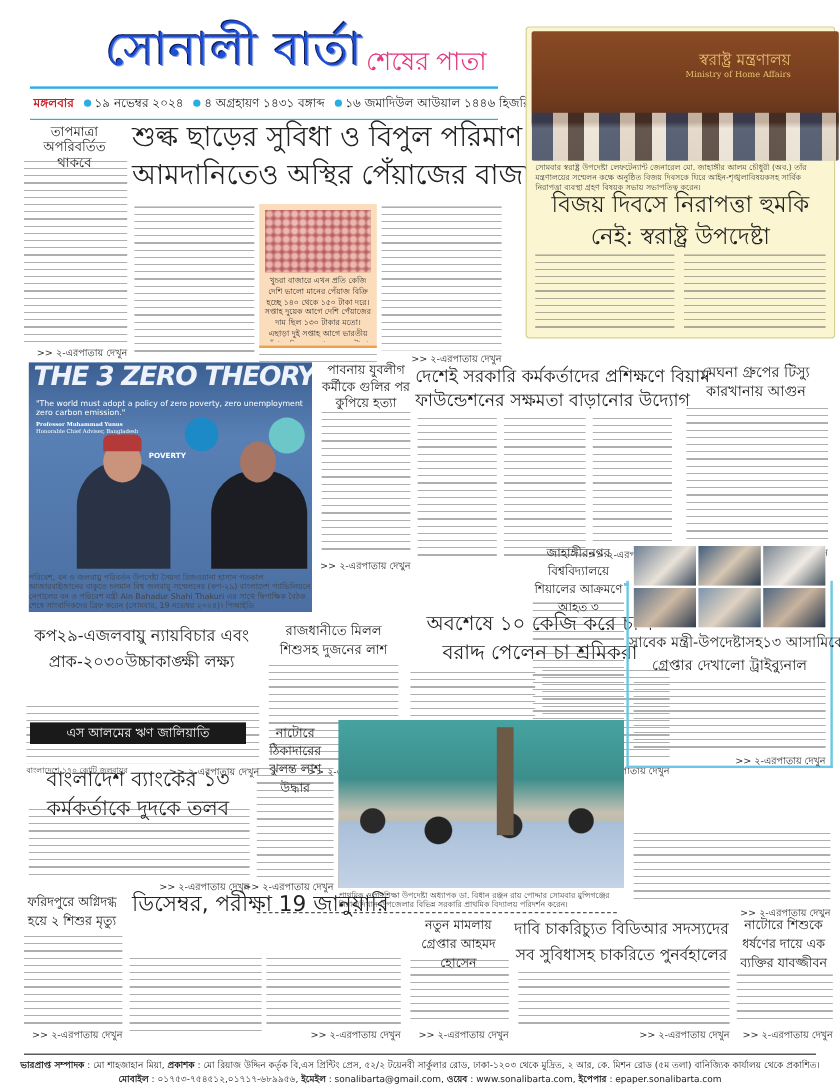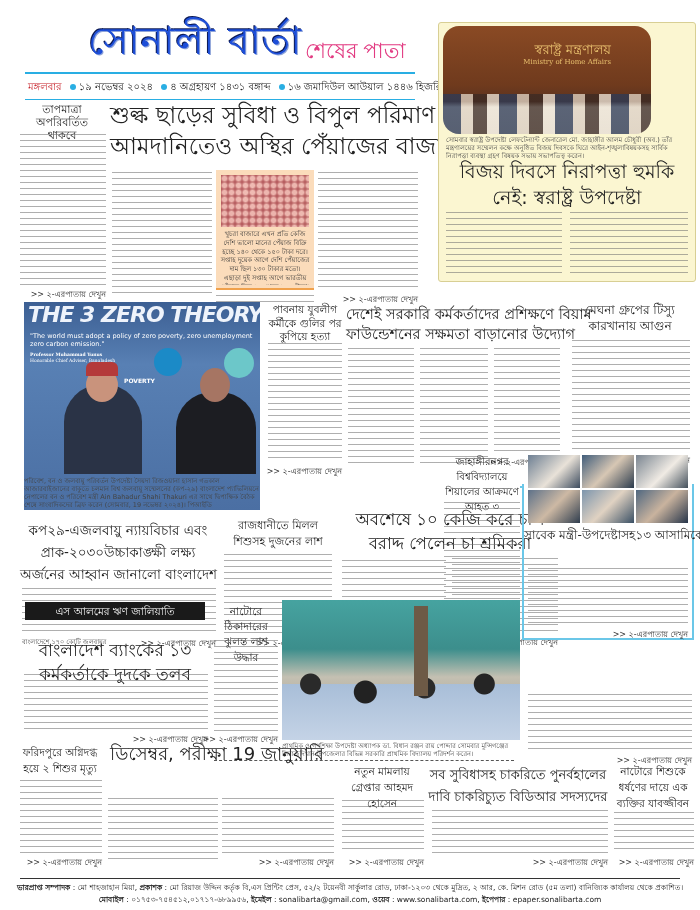--- a/index.html
+++ b/index.html
@@ -4,21 +4,21 @@
 <style>
 *{box-sizing:border-box;margin:0;padding:0}
 html,body{width:700px;height:910px;background:#fff;overflow:hidden}
 body{position:relative;font-family:"DejaVu Serif",serif;color:#222}
 .abs{position:absolute}
 .masthead-logo{left:88px;top:18px;width:200px;height:46px;font-family:"DejaVu Sans",sans-serif;font-weight:normal;font-size:38px;color:#1d4ed8;letter-spacing:1px;line-height:46px;text-shadow:1px 1px 0 #8fa4d9,-1px -1px 0 #0c1a55;white-space:nowrap}
 .page-label{left:305px;top:35px;font-family:Liberation Sans, sans-serif;font-size:21px;color:#e23b82;white-space:nowrap}
 .date-rule{left:25px;top:72px;width:390px;height:2px;background:#29aee3}
 .date-rule2{left:25px;top:99px;width:390px;height:1px;background:#29aee3}
 .date-bar{left:28px;top:77px;width:390px;height:20px;font-size:10px;line-height:20px;white-space:nowrap;font-family:"DejaVu Sans",sans-serif;color:#222}
-.date-bar .day{color:#c6222a;font-weight:normal}
+.date-bar .day{color:#c6222a;font-weight:bold}
 .dot{display:inline-block;width:6px;height:6px;border-radius:50%;background:#29aee3;margin:0 3px 1px 5px;vertical-align:middle}
 .text-block{background:repeating-linear-gradient(180deg,#6d6d6d 0,#6d6d6d 1px,transparent 1px,transparent 6px);opacity:.55}
 .more{font-size:8px;color:#333;text-align:right;white-space:nowrap;font-family:"DejaVu Sans",sans-serif}
 .hl{color:#222;font-family:"DejaVu Sans",sans-serif;text-align:center;line-height:1.18}
 .photo{overflow:hidden}
 .cap{font-size:7px;color:#444;line-height:1.25;font-family:"DejaVu Sans",sans-serif}
 .box-yellow{background:#fbf6d1;border:1px solid #d8cf94;border-radius:3px}
 .box-orange{background:#fbdcbb;border-bottom:2px solid #f0a14c}
 .box-blue{border:2px solid #6bc7e8;border-top:none}
 .black-bar{background:#1a1a1a;color:#fff;font-family:"DejaVu Sans",sans-serif;text-align:center}
@@ -54,21 +54,21 @@
   <div class="photo" style="margin:5px 5px 0;height:52px;background:radial-gradient(circle at 30% 30%,#e9a7a0 0,#c46a6a 40%,#d9a18a 100%)">
     <div style="width:100%;height:100%;background:radial-gradient(circle,#f2c0b8 2px,#b45b5e 4px) 0 0/7px 7px;opacity:.85"></div>
   </div>
   <div style="font-size:6.5px;line-height:1.35;text-align:center;padding:3px 4px;color:#333;height:58px;overflow:hidden">খুচরা বাজারে এখন প্রতি কেজি দেশি ভালো মানের পেঁয়াজ বিক্রি হচ্ছে ১৪০ থেকে ১৫০ টাকা দরে। সপ্তাহ দুয়েক আগে দেশি পেঁয়াজের দাম ছিল ১৩০ টাকার মতো। এছাড়া দুই সপ্তাহ আগে ভারতীয় পেঁয়াজ ছিল ৯৫ থেকে ১০০ টাকা। এখন বিক্রি হচ্ছে ১১৫ থেকে ১২০ টাকায়।</div>
 </div>
 <div class="abs text-block" style="left:318px;top:172px;width:100px;height:120px"></div>
 <div class="abs text-block" style="left:216px;top:295px;width:98px;height:10px"></div>
 <div class="abs more" style="left:318px;top:293px;width:100px">&gt;&gt; ২-এরপাতায় দেখুন</div>
 
 <div class="abs box-yellow" style="left:438px;top:22px;width:258px;height:260px"></div>
-<div class="abs photo" style="left:443px;top:26px;width:208px;height:108px;border-radius:16px;background:linear-gradient(180deg,#8a4a24 0,#6f3a1d 55%,#5b3320 70%,#e6dfd2 75%,#d6cec0 100%)">
+<div class="abs photo" style="left:443px;top:26px;width:256px;height:108px;border-radius:2px;background:linear-gradient(180deg,#8a4a24 0,#6f3a1d 55%,#5b3320 70%,#e6dfd2 75%,#d6cec0 100%)">
   <div style="position:absolute;right:40px;top:14px;font-size:13px;color:#e9c16f;font-family:'DejaVu Sans',sans-serif">স্বরাষ্ট্র মন্ত্রণালয়</div>
   <div style="position:absolute;right:40px;top:32px;font-size:7px;color:#e9c16f">Ministry of Home Affairs</div>
   <div style="position:absolute;left:0;bottom:0;width:100%;height:40px;background:repeating-linear-gradient(90deg,#2d3b58 0 18px,#e4d8c8 18px 30px,#3b2a24 30px 44px,#f1e9dc 44px 56px);opacity:.75"></div>
 </div>
 <div class="abs cap" style="left:446px;top:136px;width:242px;height:26px;overflow:hidden;font-size:6.5px">সোমবার স্বরাষ্ট্র উপদেষ্টা লেফটেন্যান্ট জেনারেল মো. জাহাঙ্গীর আলম চৌধুরী (অব.) তাঁর মন্ত্রণালয়ের সম্মেলন কক্ষে অনুষ্ঠিত বিজয় দিবসকে ঘিরে আইন-শৃঙ্খলাবিষয়কসহ সার্বিক নিরাপত্তা ব্যবস্থা গ্রহণ বিষয়ক সভায় সভাপতিত্ব করেন।</div>
 <div class="abs hl" style="left:440px;top:158px;width:254px;font-size:19px;line-height:26px">
   <div>বিজয় দিবসে নিরাপত্তা হুমকি</div>
   <div>নেই: স্বরাষ্ট্র উপদেষ্টা</div>
 </div>
 <div class="abs text-block" style="left:446px;top:212px;width:116px;height:64px" title="স্টাফ রিপোর্টার : স্বরাষ্ট্র উপদেষ্টা লেফটেন্যান্ট জেনারেল (অব.) মো. জাহাঙ্গীর আলম চৌধুরী বলেছেন, বিজয় দিবসকে সামনে রেখে কোনো ধরনের নিরাপত্তা হুমকি নেই।"></div>
@@ -103,21 +103,20 @@
 <div class="abs text-block" style="left:494px;top:348px;width:66px;height:106px"></div>
 <div class="abs more" style="left:490px;top:456px;width:72px">&gt;&gt; ২-এরপাতায় দেখুন</div>
 
 <div class="abs hl" style="left:570px;top:303px;width:120px;font-size:12px;line-height:1.3">মেঘনা গ্রুপের টিস্যু কারখানায় আগুন</div>
 <div class="abs text-block" style="left:572px;top:340px;width:118px;height:112px" title="স্টাফ রিপোর্টার : নারায়ণগঞ্জের সোনারগাঁয়ে মেঘনা গ্রুপের টিস্যু কারখানায় লাগা অগ্নিকাণ্ড নিয়ন্ত্রণে এসেছে।"></div>
 <div class="abs more" style="left:570px;top:454px;width:120px">&gt;&gt; ২-এরপাতায় দেখুন</div>
 
 <div class="abs hl" style="left:20px;top:519px;width:196px;font-size:13.5px;line-height:22px;white-space:nowrap">
   <div>কপ২৯-এজলবায়ু ন্যায়বিচার এবং</div>
   <div>প্রাক-২০৩০উচ্চাকাঙ্ক্ষী লক্ষ্য</div>
-  <div>অর্জনের আহ্বান জানালো বাংলাদেশ</div>
 </div>
 <div class="abs text-block" style="left:22px;top:588px;width:194px;height:48px" title="স্টাফ রিপোর্টার : পরিবেশ, বন ও জলবায়ু পরিবর্তন এবং পানি সম্পদ উপদেষ্টা সৈয়দা রিজওয়ানা হাসান বলেছেন..."></div>
 <div class="abs cap" style="left:22px;top:638px;width:120px;font-size:6.5px;white-space:nowrap">বাংলাদেশে ১৭০ কোটি জলবায়ুর</div>
 <div class="abs more" style="left:130px;top:637px;width:86px">&gt;&gt; ২-এরপাতায় দেখুন</div>
 
 <div class="abs hl" style="left:222px;top:518px;width:112px;font-size:11px;line-height:1.45">রাজধানীতে মিলল শিশুসহ দুজনের লাশ</div>
 <div class="abs text-block" style="left:224px;top:554px;width:108px;height:80px" title="স্টাফ রিপোর্টার : রাজধানীতে পৃথক ঘটনায় কামরাঙ্গীরচর ও সবুজবাগ থেকে শিশুসহ দুজনের লাশ উদ্ধার করেছে পুলিশ।"></div>
 <div class="abs more" style="left:222px;top:637px;width:110px">&gt;&gt; ২-এরপাতায় দেখুন</div>
 
 <div class="abs hl" style="left:340px;top:508px;width:220px;font-size:16.5px;line-height:24px;white-space:nowrap">
@@ -180,20 +179,21 @@
 <div class="abs photo" style="left:528px;top:455px;width:160px;height:68px;display:grid;grid-template-columns:repeat(3,1fr);grid-template-rows:repeat(2,1fr);gap:2px;background:#fff">
   <div style="background:linear-gradient(135deg,#6d7f93,#e9e2d8 55%,#3c4b5e)"></div>
   <div style="background:linear-gradient(135deg,#415d7b,#d7c7b4 50%,#2a3a4c)"></div>
   <div style="background:linear-gradient(135deg,#7a8591,#f0ebe4 55%,#44505c)"></div>
   <div style="background:linear-gradient(135deg,#5d7189,#cdb9a4 50%,#2f3d4e)"></div>
   <div style="background:linear-gradient(135deg,#7c95ad,#e0d2c2 50%,#3a5065)"></div>
   <div style="background:linear-gradient(135deg,#4f6780,#c9b39e 50%,#26354a)"></div>
 </div>
 <div class="abs hl" style="left:524px;top:526px;width:168px;font-size:12px;line-height:19px;white-space:nowrap">
   <div>সাবেক মন্ত্রী-উপদেষ্টাসহ১৩ আসামিকে</div>
+  <div>গ্রেপ্তার দেখালো ট্রাইব্যুনাল</div>
 </div>
 <div class="abs text-block" style="left:528px;top:568px;width:160px;height:60px" title="স্টাফ রিপোর্টার : জুলাই-আগস্টে গণঅভ্যুত্থানে গণহত্যার অভিযোগে করা মামলায় আওয়ামী লীগ সরকারের সাবেক মন্ত্রী ও উপদেষ্টাসহ ১৩ জনকে গ্রেপ্তার দেখিয়েছে আন্তর্জাতিক অপরাধ ট্রাইব্যুনাল।"></div>
 <div class="abs more" style="left:600px;top:628px;width:88px">&gt;&gt; ২-এরপাতায় দেখুন</div>
 
 <div class="abs black-bar" style="left:25px;top:602px;width:180px;height:18px;font-size:10.5px;line-height:18px">এস আলমের ঋণ জালিয়াতি</div>
 <div class="abs hl" style="left:20px;top:638px;width:190px;font-size:17px;line-height:24px;white-space:nowrap">
   <div>বাংলাদেশ ব্যাংকের ১৩</div>
   <div>কর্মকর্তাকে দুদকে তলব</div>
 </div>
 <div class="abs text-block" style="left:24px;top:674px;width:184px;height:58px" title="স্টাফ রিপোর্টার : এস আলম গ্রুপ ও তার সহযোগীদের হাজার হাজার কোটি টাকা অর্থ আত্মসাতের অভিযোগ অনুসন্ধানে এবার বাংলাদেশ ব্যাংকের ১৩ উর্ধ্বতন কর্মকর্তাকে জিজ্ঞাসাবাদের জন্য তলব করেছে দুর্নীতি দমন কমিশন (দুদক)।"></div>
@@ -225,21 +225,21 @@
 </div>
 <div class="abs text-block" style="left:108px;top:798px;width:110px;height:62px" title="স্টাফ রিপোর্টার : দেশের প্রকৌশল ও প্রযুক্তি বিশ্ববিদ্যালয়গুলোর মধ্যে খুলনা প্রকৌশল ও প্রযুক্তি বিশ্ববিদ্যালয় (কুয়েট) অন্যতম।"></div>
 <div class="abs text-block" style="left:222px;top:798px;width:112px;height:56px"></div>
 <div class="abs more" style="left:246px;top:856px;width:88px">&gt;&gt; ২-এরপাতায় দেখুন</div>
 
 <div class="abs hl" style="left:340px;top:764px;width:84px;font-size:10.5px;line-height:1.5">নতুন মামলায় গ্রেপ্তার আহমদ হোসেন</div>
 <div class="abs text-block" style="left:342px;top:800px;width:82px;height:54px" title="স্টাফ রিপোর্টার : রাজধানীর বাড্ডায় এলাকায় কিশোর আবুল মোতালিব হত্যা মামলায় আওয়ামী লীগের সাংগঠনিক সম্পাদক ও সাবেক সংসদ সদস্য আহমদ হোসেনকে গ্রেপ্তার দেখিয়েছেন আদালত।"></div>
 <div class="abs more" style="left:336px;top:856px;width:88px">&gt;&gt; ২-এরপাতায় দেখুন</div>
 
 <div class="abs hl" style="left:428px;top:764px;width:180px;font-size:13px;line-height:22px;white-space:nowrap">
+  <div>দাবি চাকরিচ্যুত বিডিআর সদস্যদের</div>
   <div>সব সুবিধাসহ চাকরিতে পুনর্বহালের</div>
-  <div>দাবি চাকরিচ্যুত বিডিআর সদস্যদের</div>
 </div>
 <div class="abs text-block" style="left:432px;top:810px;width:176px;height:44px" title="স্টাফ রিপোর্টার : চাকরিচ্যুত ৯ রাইফেলস ব্যাটালিয়নের সব সৈনিক বেতন-ভাতাসহ পূর্ণ সুযোগ-সুবিধাসহকারে চাকরিতে পুনর্বহাল করাসহ ৫ দফা দাবি জানিয়েছেন চাকরিচ্যুত বিডিআর সদস্যরা।"></div>
 <div class="abs more" style="left:520px;top:856px;width:88px">&gt;&gt; ২-এরপাতায় দেখুন</div>
 
 <div class="abs hl" style="left:612px;top:764px;width:82px;font-size:10.5px;line-height:1.5">নাটোরে শিশুকে ধর্ষণের দায়ে এক ব্যক্তির যাবজ্জীবন</div>
 <div class="abs text-block" style="left:614px;top:812px;width:80px;height:42px" title="স্টাফ রিপোর্টার : নাটোরে স্কুল পরীক্ষার প্রশ্নপত্র দেখানোর প্রলোভন দেখিয়ে ৫ম শ্রেণির এক শিক্ষার্থীকে (১০) ধর্ষণের দায়ে মো. জহুরুল আলী (৪৮) নামে এক ব্যক্তিকে যাবজ্জীবন কারাদণ্ড দিয়েছেন আদালত।"></div>
 <div class="abs more" style="left:606px;top:856px;width:88px">&gt;&gt; ২-এরপাতায় দেখুন</div>
 
 </body></html>

